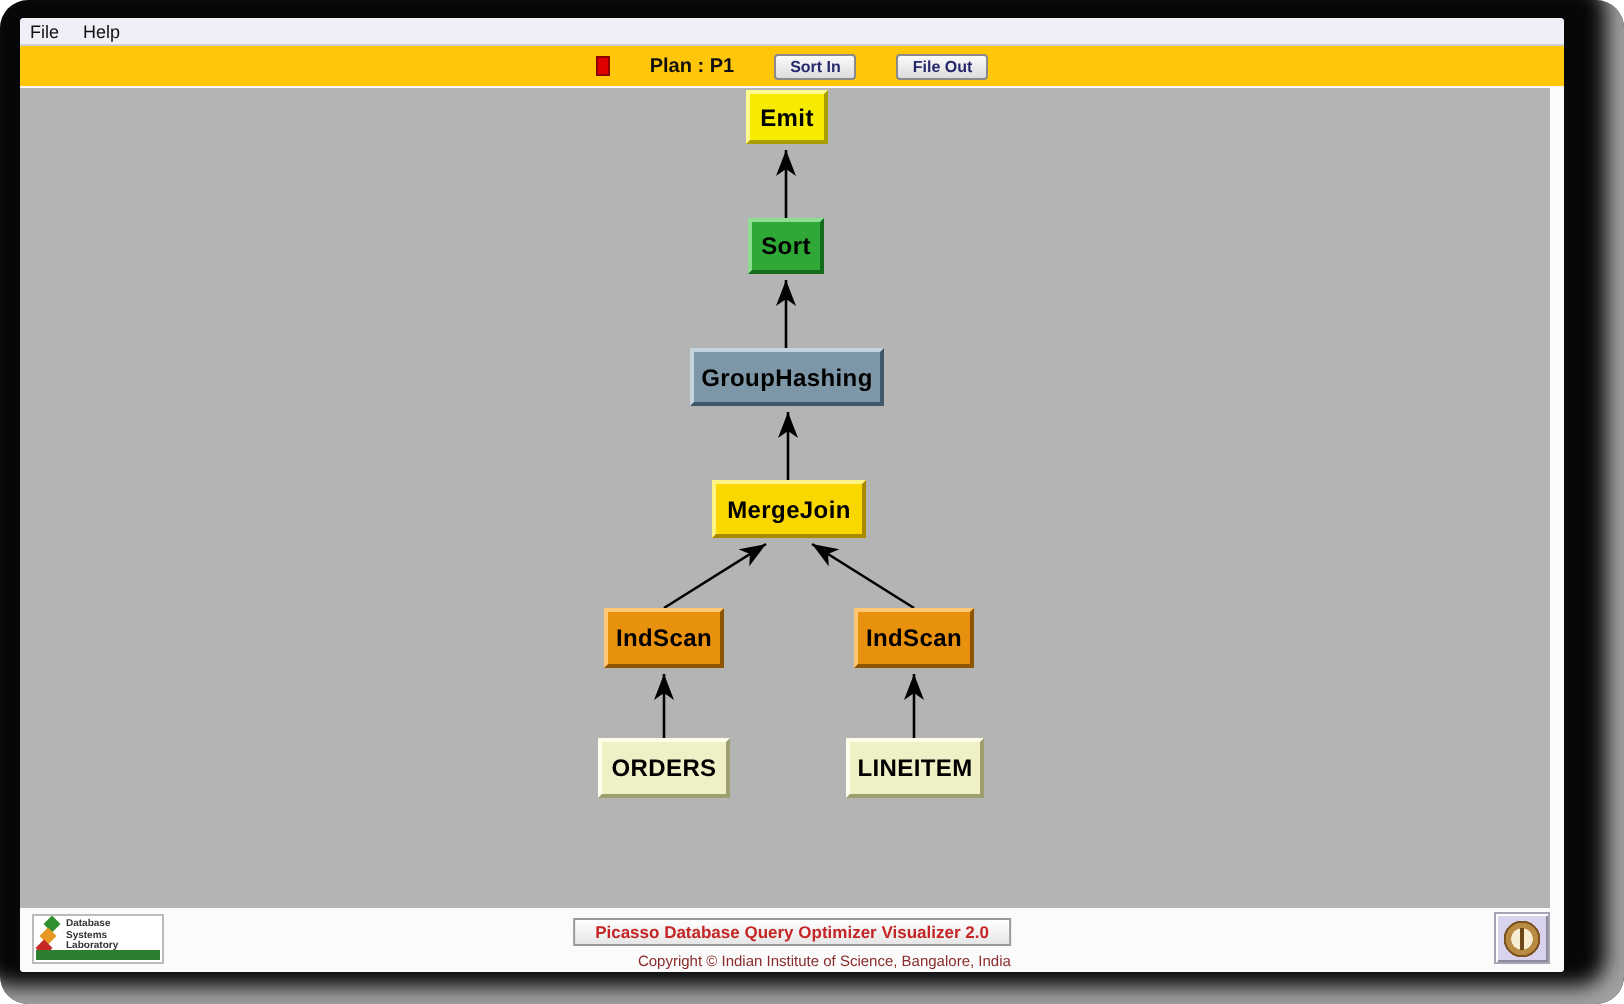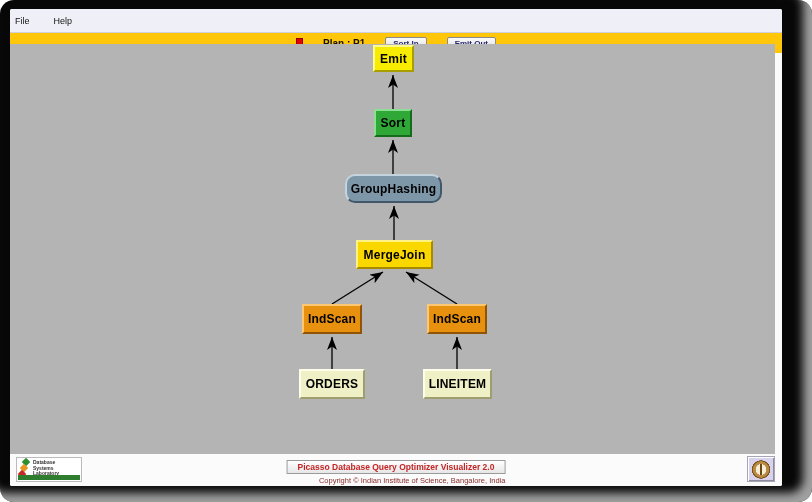--- a/index.html
+++ b/index.html
@@ -10,22 +10,22 @@
     background:#070707; border-radius:14px; overflow:hidden;
     box-shadow: inset -9px -9px 10px rgba(170,170,170,0.95);
   }
   .window {
     position:absolute; left:10px; top:9px; width:772px; height:477px;
     background:#FBFBFB; border-radius:2px; overflow:hidden;
   }
 
   
   .menubar {
-    height:24px; background:#EFEFF7; border-bottom:1px solid #CFCFDA;
-    display:flex; align-items:center; gap:24px; padding:0 5px;
+    height:14px; background:#EFEFF7; border-bottom:1px solid #CFCFDA;
+    display:flex; align-items:center; gap:12px; padding:0 5px;
     font-size:9px; color:#111;
   }
   .menu-item { cursor:default; }
 
   
   .toolbar {
     height:20px; background:#FFC60A;
     display:flex; align-items:center; justify-content:center; gap:20px;
   }
   .plan-swatch { width:7px; height:10px; background:#E00000; border:1px solid #8F0000; }
@@ -45,21 +45,21 @@
   }
   .edges { position:absolute; left:0; top:0; }
 
   .node {
     position:absolute; display:flex; align-items:center; justify-content:center;
     font-size:12px; font-weight:bold; color:#000; letter-spacing:0.2px;
     border:2px solid; cursor:pointer;
   }
   .n-emit      { left:363px; top:1px;   width:41px; height:27px; background:#F7EB00; border-color:#FFFB8C #A89E00 #A89E00 #FFFB8C; }
   .n-sort      { left:364px; top:65px;  width:38px; height:28px; background:#2FA838; border-color:#8CDE92 #156B1C #156B1C #8CDE92; }
-  .n-ghash     { left:335px; top:130px; width:97px; height:29px; background:#7E97A8; border-color:#C4D4DE #41576A #41576A #C4D4DE;border-radius:10px; }
+  .n-ghash     { left:335px; top:130px; width:97px; height:29px; background:#7E97A8; border-color:#C4D4DE #41576A #41576A #C4D4DE; }
   .n-mjoin     { left:346px; top:196px; width:77px; height:29px; background:#FBD700; border-color:#FFF284 #A88A00 #A88A00 #FFF284; }
   .n-iscan-l   { left:292px; top:260px; width:60px; height:30px; background:#E8910E; border-color:#FFC language#771; }
   .n-iscan-l, .n-iscan-r { background:#E8910E; border-color:#FFC771 #8F5505 #8F5505 #FFC771; }
   .n-iscan-l   { left:292px; top:260px; width:60px; height:30px; }
   .n-iscan-r   { left:417px; top:260px; width:60px; height:30px; }
   .n-orders    { left:289px; top:325px; width:66px; height:30px; background:#F0F0C6; border-color:#FDFDE9 #9E9E6E #9E9E6E #FDFDE9; }
   .n-lineitem  { left:413px; top:325px; width:69px; height:30px; background:#F0F0C6; border-color:#FDFDE9 #9E9E6E #9E9E6E #FDFDE9; }
 
   
   .footer { position:absolute; left:0; bottom:0; width:772px; height:32px; background:#FBFBFB; }
@@ -107,21 +107,21 @@
 
     <div class="menubar">
       <span class="menu-item">File</span>
       <span class="menu-item">Help</span>
     </div>
 
     <div class="toolbar">
       <span class="plan-swatch"></span>
       <span class="plan-label">Plan : P1</span>
       <button class="tb-btn">Sort In</button>
-      <button class="tb-btn">Emit Out</button>
+      <button class="tb-btn">File Out</button>
     </div>
 
     <div class="canvas">
       <svg class="edges" width="765" height="410" viewBox="0 0 765 410">
         <defs>
           <marker id="arrow" markerUnits="userSpaceOnUse" markerWidth="18" markerHeight="14" refX="13" refY="5" orient="auto">
             <path d="M0,0 L13,5 L0,10 L3.5,5 Z" fill="#000"></path>
           </marker>
         </defs>
         <g stroke="#000" stroke-width="1.3">

